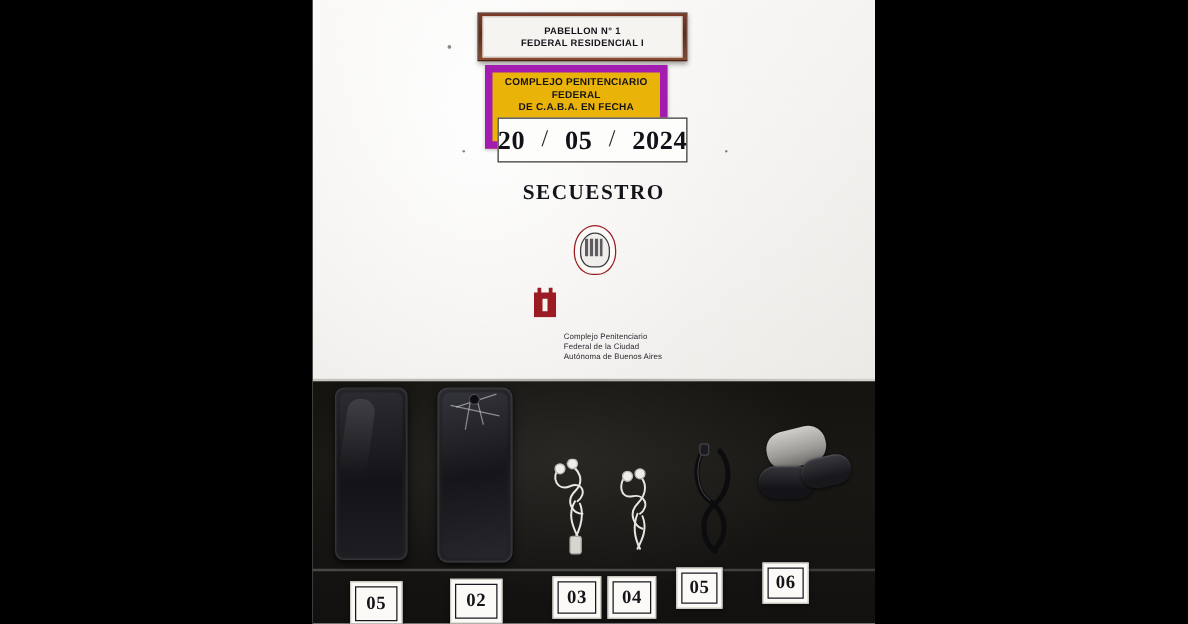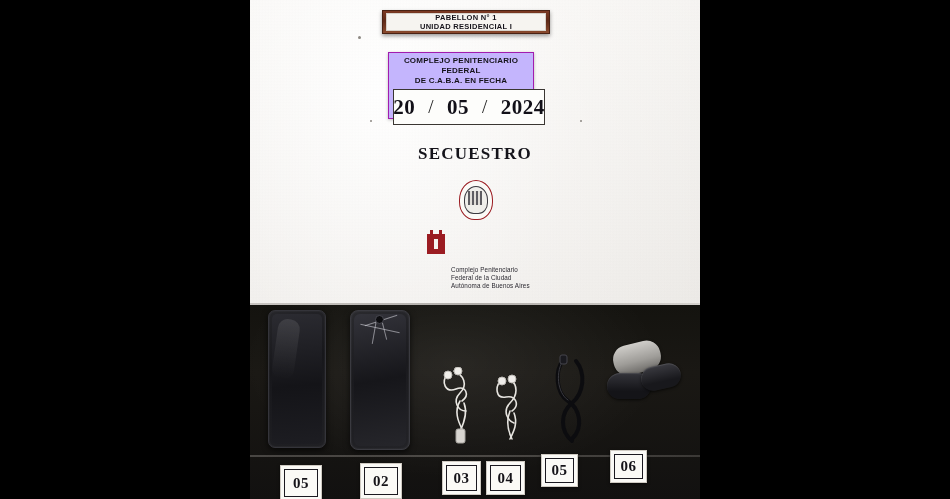--- a/index.html
+++ b/index.html
@@ -62,21 +62,21 @@
     height: 2px;
     background: linear-gradient(90deg, rgba(170,165,160,.35), rgba(140,135,130,.45), rgba(175,170,165,.25));
   }
 
   
   .plaque {
     position: absolute;
     left: 132px;
     top: 10px;
     width: 168px;
-    height: 24px;
+    height: 39px;
     background: linear-gradient(180deg, #7c3a24 0%, #5e2a18 45%, #8a4a2e 100%);
     box-shadow: 0 2px 4px rgba(0,0,0,.4);
     border: 1px solid #4a2214;
     display: flex;
     align-items: center;
     justify-content: center;
     padding: 3px;
     box-sizing: border-box;
   }
   .plaque-inner {
@@ -97,22 +97,22 @@
     letter-spacing: .3px;
   }
 
   
   .headcard {
     position: absolute;
     left: 138px;
     top: 52px;
     width: 146px;
     height: 67px;
-    background: #c4b5fd;
-    border: 1px solid #a21caf;
+    background: #eab308;
+    border: 6px solid #a21caf;
     box-shadow: 0 1px 3px rgba(0,0,0,.25);
     box-sizing: border-box;
     padding: 3px 4px 0 4px;
   }
   .headcard .l1, .headcard .l2 {
     text-align: center;
     font-size: 8px;
     font-weight: bold;
     color: #15131a;
     letter-spacing: .2px;
@@ -385,21 +385,21 @@
     <div class="paper-shade"></div>
     <div class="grain"></div>
 
     <div class="speck" style="left:108px;top:36px;width:3px;height:3px;"></div>
     <div class="speck" style="left:120px;top:120px;width:2px;height:2px;"></div>
     <div class="speck" style="left:330px;top:120px;width:2px;height:2px;"></div>
 
     <div class="plaque">
       <div class="plaque-inner">
         <div>PABELLON N° 1</div>
-        <div>UNIDAD RESIDENCIAL I</div>
+        <div>FEDERAL RESIDENCIAL I</div>
       </div>
     </div>
 
     <div class="headcard">
       <div class="l1">COMPLEJO PENITENCIARIO FEDERAL</div>
       <div class="l2">DE C.A.B.A. EN FECHA</div>
       <div class="date-box">
         <span>20</span>
         <span class="sep">/</span>
         <span>05</span>

